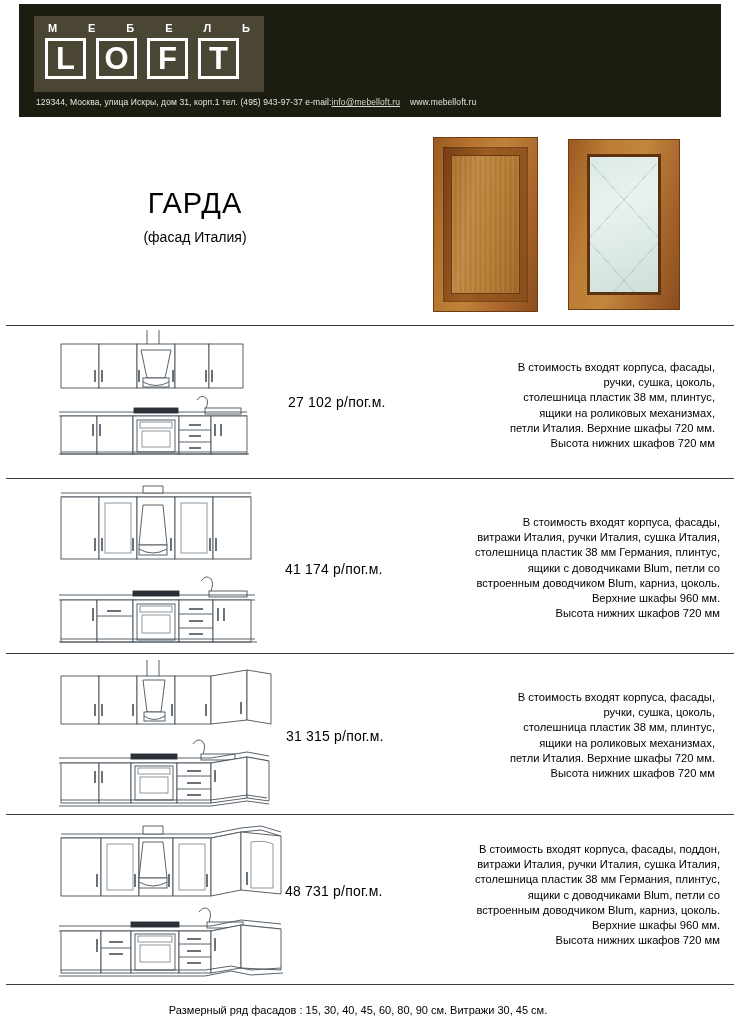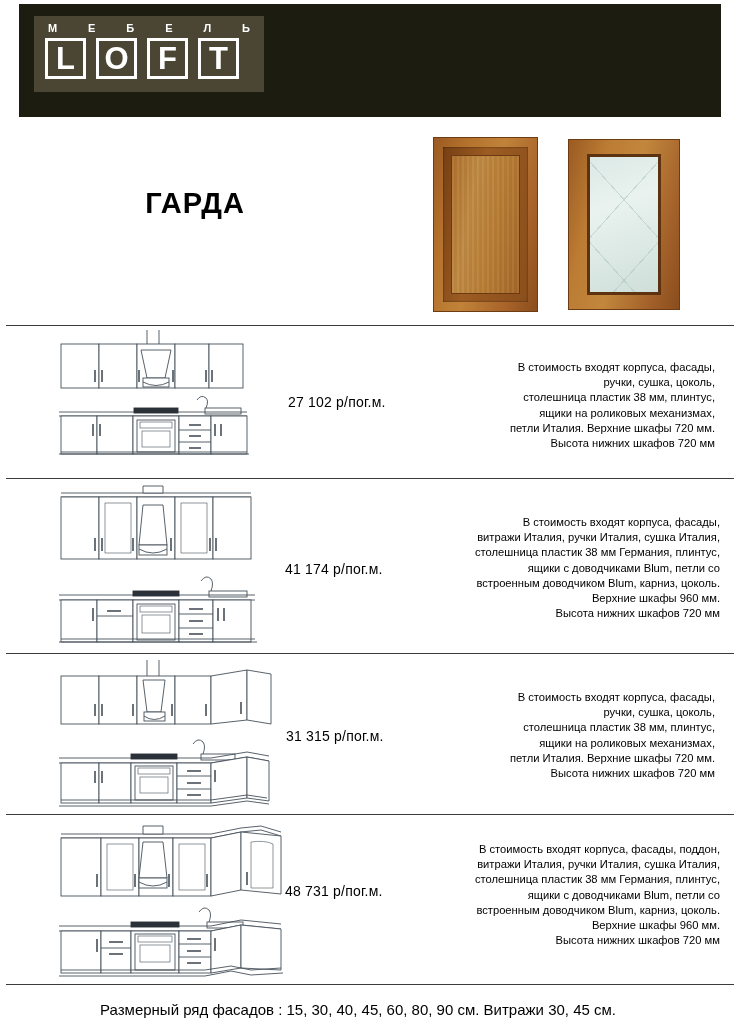--- a/index.html
+++ b/index.html
@@ -78,21 +78,21 @@
   .title-block {
     position: absolute;
     left: 30px; top: 186px;
     width: 330px;
     text-align: center;
   }
   .title-main {
     font-size: 29px;
     letter-spacing: 1px;
     line-height: 34px;
-    font-weight: bold;
+    font-weight: normal;
   }
   .title-sub {
     font-size: 14px;
     line-height: 18px;
     margin-top: 8px;
   }
 
   
   .door-sample { position: absolute; }
 
@@ -176,21 +176,21 @@
   svg.kdraw .thin { stroke-width: .6; }
   svg.kdraw .hob { fill: #2b3138; stroke: #2b3138; }
   svg.kdraw .handle { stroke: #3a434c; stroke-width: 1.5; }
 
   
   .footer-note {
     position: absolute;
     left: 0; top: 1003px;
     width: 716px;
     text-align: center;
-    font-size: 15px;
+    font-size: 11px;
     line-height: 14px;
   }
 </style>
 </head>
 <body>
 
 <div class="header-banner">
   <div class="logo-box">
     <div class="logo-word">
       <span>М</span>
@@ -200,24 +200,28 @@
       <span>Л</span>
       <span>Ь</span>
     </div>
     <div class="logo-letters">
       <div class="lt">L</div>
       <div class="lt">O</div>
       <div class="lt">F</div>
       <div class="lt">T</div>
     </div>
   </div>
+  <div class="contact-line">
+    <span>129344, Москва, улица Искры, дом 31, корп.1 тел. (495) 943-97-37 e-mail:</span><span class="mail">info@mebelloft.ru</span><span class="site">www.mebelloft.ru</span>
+  </div>
 </div>
 
 <div class="title-block">
   <div class="title-main">ГАРДА</div>
+  <div class="title-sub">(фасад Италия)</div>
 </div>
 
 <div class="door-sample door-wood">
   <div class="bevel"></div>
   <div class="panel"></div>
 </div>
 <div class="door-sample door-glass">
   <div class="bevel"></div>
   <div class="glass"></div>
 </div>

